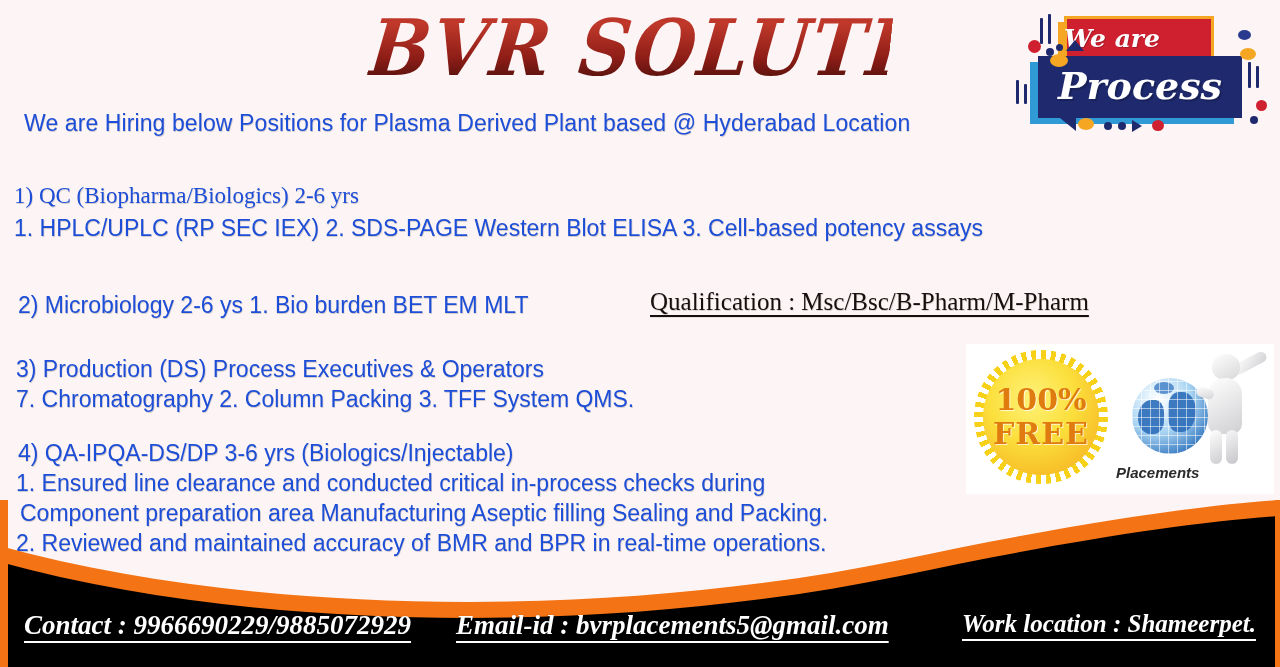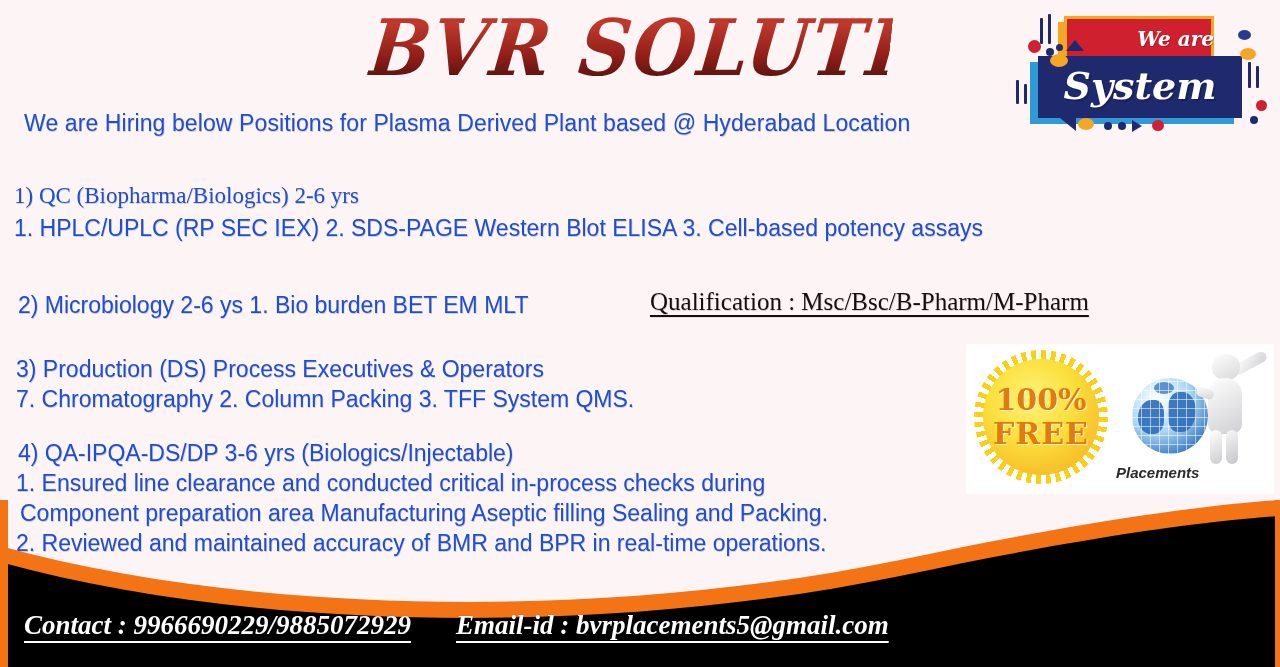--- a/index.html
+++ b/index.html
@@ -36,22 +36,22 @@
     content:"";position:absolute;right:12px;bottom:-12px;
     border-left:14px solid #cf2030;border-bottom:12px solid transparent;
   }
   .badge .rib-red-sh{
     position:absolute;left:46px;top:18px;width:150px;height:46px;
     background:#f5a623;z-index:3;
   }
   .badge .we-are{
     position:absolute;left:52px;top:12px;width:150px;height:46px;
     z-index:6;color:#fff;font-family:"DejaVu Serif", serif;
-    font-style:italic;font-weight:700;font-size:20px;
-    line-height:46px;text-align:right;white-space:nowrap;
+    font-style:italic;font-weight:700;font-size:25px;
+    line-height:46px;text-align:left;white-space:nowrap;
     text-shadow:1px 1px 0 rgba(0,0,0,.18);
   }
   .badge .rib-navy{
     position:absolute;left:26px;top:52px;width:204px;height:62px;
     background:#1f2a6e;z-index:5;
   }
   .badge .rib-navy:after{
     content:"";position:absolute;left:22px;bottom:-13px;
     border-right:16px solid #1f2a6e;border-bottom:13px solid transparent;
   }
@@ -186,21 +186,21 @@
     <span class="dot" style="left:228px;top:44px;width:16px;height:12px;background:#f5a623;"></span>
     <span class="dot" style="left:244px;top:96px;width:11px;height:11px;background:#cf2030;"></span>
     <span class="dot" style="left:238px;top:112px;width:8px;height:8px;background:#1f2a6e;"></span>
 
     <div class="rib-red-sh"></div>
     <div class="rib-red"></div>
     <div class="we-are">We are</div>
 
     <div class="rib-blue"></div>
     <div class="rib-navy"></div>
-    <div class="hiring">System</div>
+    <div class="hiring">Process</div>
 
     <span class="dot" style="left:66px;top:114px;width:16px;height:12px;background:#f5a623;"></span>
     <span class="dot" style="left:92px;top:118px;width:8px;height:8px;background:#1f2a6e;"></span>
     <span class="dot" style="left:106px;top:118px;width:8px;height:8px;background:#1f2a6e;"></span>
     <span class="tri" style="left:120px;top:116px;border-top:6px solid transparent;border-bottom:6px solid transparent;border-left:10px solid #1f2a6e;"></span>
     <span class="dot" style="left:140px;top:116px;width:12px;height:11px;background:#cf2030;"></span>
   </div>
 
   <div class="bodytxt intro">We are Hiring below Positions for Plasma Derived Plant based @ Hyderabad Location</div>
 
@@ -245,16 +245,17 @@
   <div class="footer">
     <svg width="1280" height="167" viewBox="0 0 1280 167">
       <path d="M0,46 C260,118 620,118 900,60 C1060,26 1190,6 1280,0 L1280,167 L0,167 Z" fill="#f47314"></path>
       <path d="M0,62 C260,134 620,134 900,76 C1060,42 1190,22 1280,16 L1280,167 L0,167 Z" fill="#000000"></path>
     </svg>
     <div class="edge-l"></div>
     <div class="edge-r"></div>
     <div class="contactrow">
       <div class="cinfo c-phone">Contact : 9966690229/9885072929</div>
       <div class="cinfo c-mail">Email-id : bvrplacements5@gmail.com</div>
+      <div class="cinfo c-loc">Work location : Shameerpet.</div>
     </div>
   </div>
 
 </div>
 
 </body></html>

